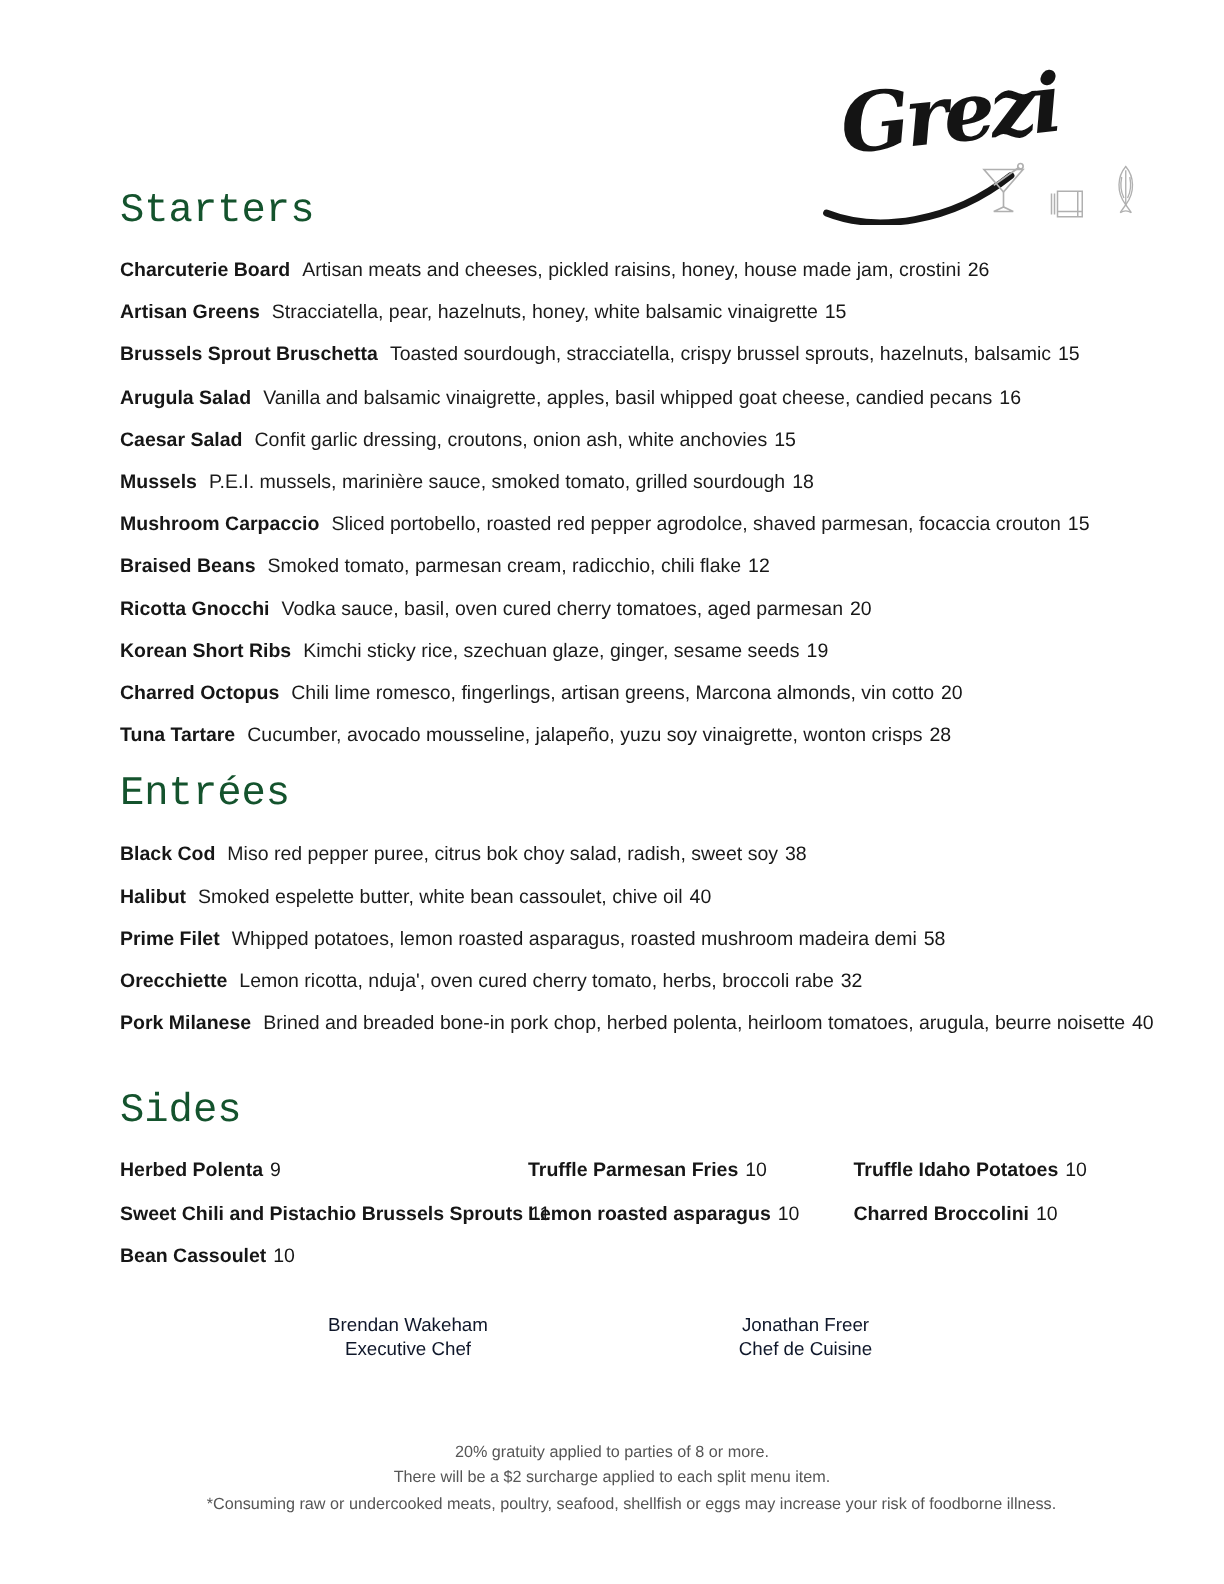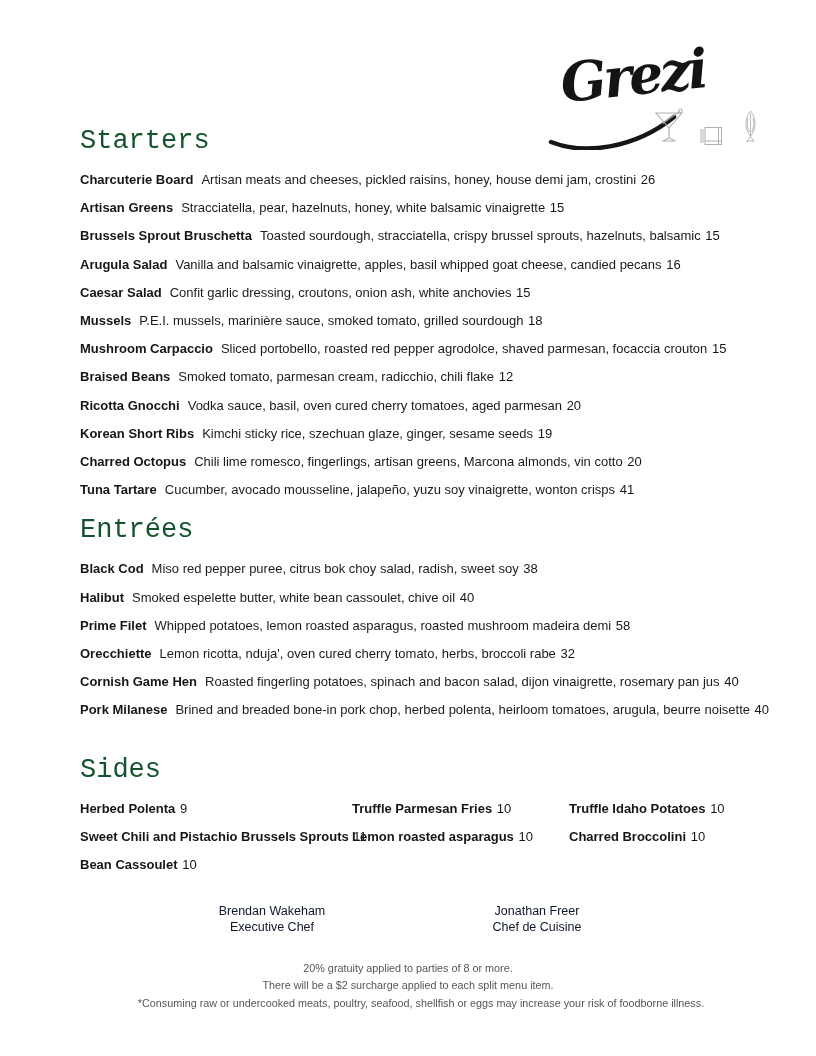--- a/index.html
+++ b/index.html
@@ -83,21 +83,21 @@
         <path d="M4.8,31.8 C7,30.4 10,30.4 12.2,31.8"></path>
       </g>
     </svg>
   </div>
 
   <div class="content">
 
     <h1 class="section-title t0">Starters</h1>
     <div class="menu-list">
       <div class="menu-item">
-        <span class="iname">Charcuterie Board</span><span class="idesc">Artisan meats and cheeses, pickled raisins, honey, house demi jam, crostini</span>
+        <span class="iname">Charcuterie Board</span><span class="idesc">Artisan meats and cheeses, pickled raisins, honey, house made jam, crostini</span>
         <span class="iprice">26</span>
       </div>
       <div class="menu-item">
         <span class="iname">Artisan Greens</span><span class="idesc">Stracciatella, pear, hazelnuts, honey, white balsamic vinaigrette</span>
         <span class="iprice">15</span>
       </div>
       <div class="menu-item">
         <span class="iname">Brussels Sprout Bruschetta</span><span class="idesc">Toasted sourdough, stracciatella, crispy brussel sprouts, hazelnuts, balsamic</span>
         <span class="iprice">15</span>
       </div>
@@ -128,45 +128,41 @@
       <div class="menu-item">
         <span class="iname">Korean Short Ribs</span><span class="idesc">Kimchi sticky rice, szechuan glaze, ginger, sesame seeds</span>
         <span class="iprice">19</span>
       </div>
       <div class="menu-item">
         <span class="iname">Charred Octopus</span><span class="idesc">Chili lime romesco, fingerlings, artisan greens, Marcona almonds, vin cotto</span>
         <span class="iprice">20</span>
       </div>
       <div class="menu-item">
         <span class="iname">Tuna Tartare</span><span class="idesc">Cucumber, avocado mousseline, jalapeño, yuzu soy vinaigrette, wonton crisps</span>
-        <span class="iprice">41</span>
+        <span class="iprice">28</span>
       </div>
     </div>
 
     <h1 class="section-title t1">Entrées</h1>
     <div class="menu-list">
       <div class="menu-item">
         <span class="iname">Black Cod</span><span class="idesc">Miso red pepper puree, citrus bok choy salad, radish, sweet soy</span>
         <span class="iprice">38</span>
       </div>
       <div class="menu-item">
         <span class="iname">Halibut</span><span class="idesc">Smoked espelette butter, white bean cassoulet, chive oil</span>
         <span class="iprice">40</span>
       </div>
       <div class="menu-item">
         <span class="iname">Prime Filet</span><span class="idesc">Whipped potatoes, lemon roasted asparagus, roasted mushroom madeira demi</span>
         <span class="iprice">58</span>
       </div>
       <div class="menu-item">
         <span class="iname">Orecchiette</span><span class="idesc">Lemon ricotta, nduja', oven cured cherry tomato, herbs, broccoli rabe</span>
         <span class="iprice">32</span>
-      </div>
-      <div class="menu-item">
-        <span class="iname">Cornish Game Hen</span><span class="idesc">Roasted fingerling potatoes, spinach and bacon salad, dijon vinaigrette, rosemary pan jus</span>
-        <span class="iprice">40</span>
       </div>
       <div class="menu-item">
         <span class="iname">Pork Milanese</span><span class="idesc">Brined and breaded bone-in pork chop, herbed polenta, heirloom tomatoes, arugula, beurre noisette</span>
         <span class="iprice">40</span>
       </div>
     </div>
 
     <h1 class="section-title t2">Sides</h1>
     <div class="sides-grid">
       <div class="side-item">

